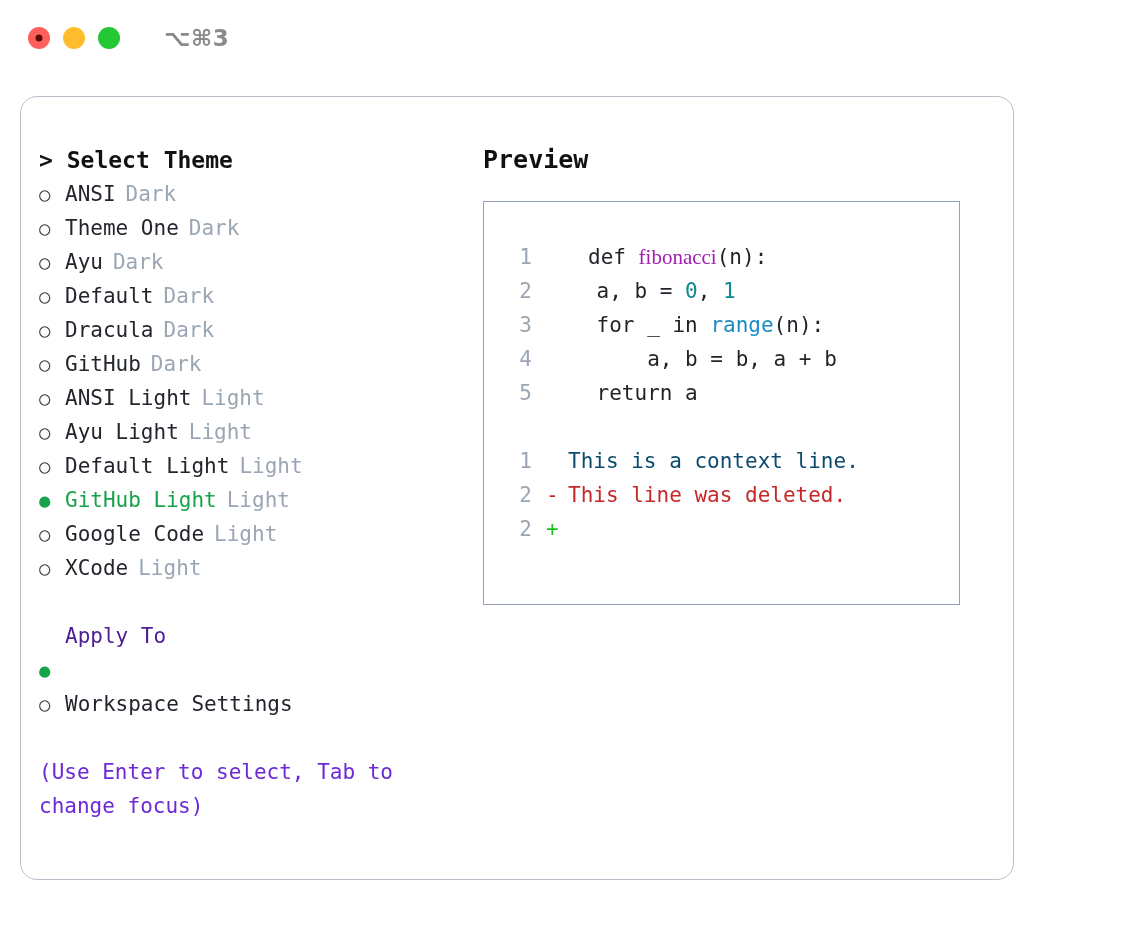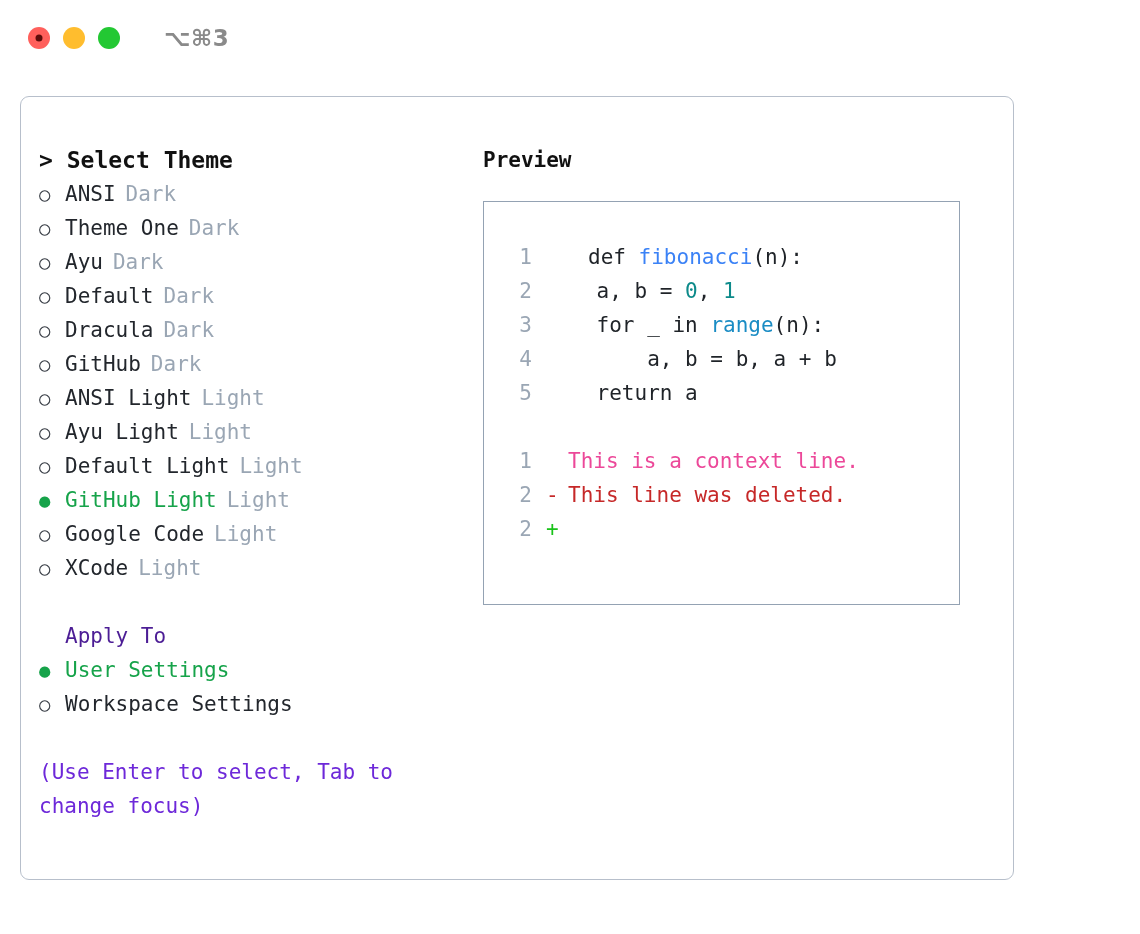--- a/index.html
+++ b/index.html
@@ -69,21 +69,21 @@
   }
 
   
   .card {
     position: absolute;
     left: 20px;
     top: 96px;
     width: 994px;
     height: 784px;
     border: 1px solid #b7bfcb;
-    border-radius: 9px;
+    border-radius: 17px;
     box-sizing: border-box;
     background: #ffffff;
   }
 
   .card-inner {
     display: flex;
     padding: 46px 0 0 0;
     height: 100%;
     box-sizing: border-box;
   }
@@ -144,21 +144,21 @@
   .hint {
     color: #6d28d9;
     font-size: 21px;
     line-height: 34px;
     max-width: 400px;
     padding-top: 34px;
   }
 
   
   .preview-title {
-    font-size: 21px;
+    font-size: 25px;
     font-weight: bold;
     color: #111111;
     line-height: 34px;
     margin-bottom: 24px;
   }
   .preview-box {
     border: 1px solid #94a2b3;
     width: 477px;
     height: 404px;
     box-sizing: border-box;
@@ -176,34 +176,34 @@
   .lineno {
     color: #9aa6b4;
     width: 30px;
     flex: 0 0 30px;
     text-align: right;
     margin-right: 14px;
   }
   .code-text { color: #1f2328; white-space: pre; }
 
   .tok-kw   { color: #1f2328; margin-left: 42px; }
-  .tok-fn   { color: #3b82f6; }
+  .tok-fn   { color: #a21caf; font-family: Liberation Serif, serif; }
   .tok-num  { color: #0d8a8a; }
   .tok-call { color: #1a8cc4; text-align: center; }
   .tok-plain{ color: #1f2328; }
 
   .blank-line { height: 34px; }
 
   .diff-mark {
     width: 22px;
     flex: 0 0 22px;
     white-space: pre;
   }
   .diff-context .diff-mark,
-  .diff-context .code-text { color: #ec4899; }
+  .diff-context .code-text { color: #0c4a6e; }
   .diff-del .diff-mark,
   .diff-del .code-text { color: #c62828; }
   .diff-add .diff-mark,
   .diff-add .code-text { color: #19c219; }
 </style>
 </head>
 <body>
 
 <div class="window">
 
@@ -236,21 +236,21 @@
             <div class="opt selected"><span class="opt-marker sel">●</span><span class="opt-label">GitHub Light</span><span class="opt-variant">Light</span></div>
             <div class="opt"><span class="opt-marker">○</span><span class="opt-label">Google Code</span><span class="opt-variant">Light</span></div>
             <div class="opt"><span class="opt-marker">○</span><span class="opt-label">XCode</span><span class="opt-variant">Light</span></div>
           </div>
 
         <div class="spacer-sm"></div>
 
         <div class="group-header">Apply To</div>
 
         <div class="opt-list" id="apply-options">
-            <div class="opt selected"><span class="opt-marker sel">●</span><span class="opt-label">User Settings</span></div>
+            <div class="opt selected"><span class="opt-marker sel">●</span></div>
             <div class="opt"><span class="opt-marker">○</span><span class="opt-label">Workspace Settings</span></div>
           </div>
 
         <div class="hint">(Use Enter to select, Tab to change focus)</div>
       </div>
 
       <div class="col-right">
         <div class="preview-title">Preview</div>
 
         <div class="preview-box">

